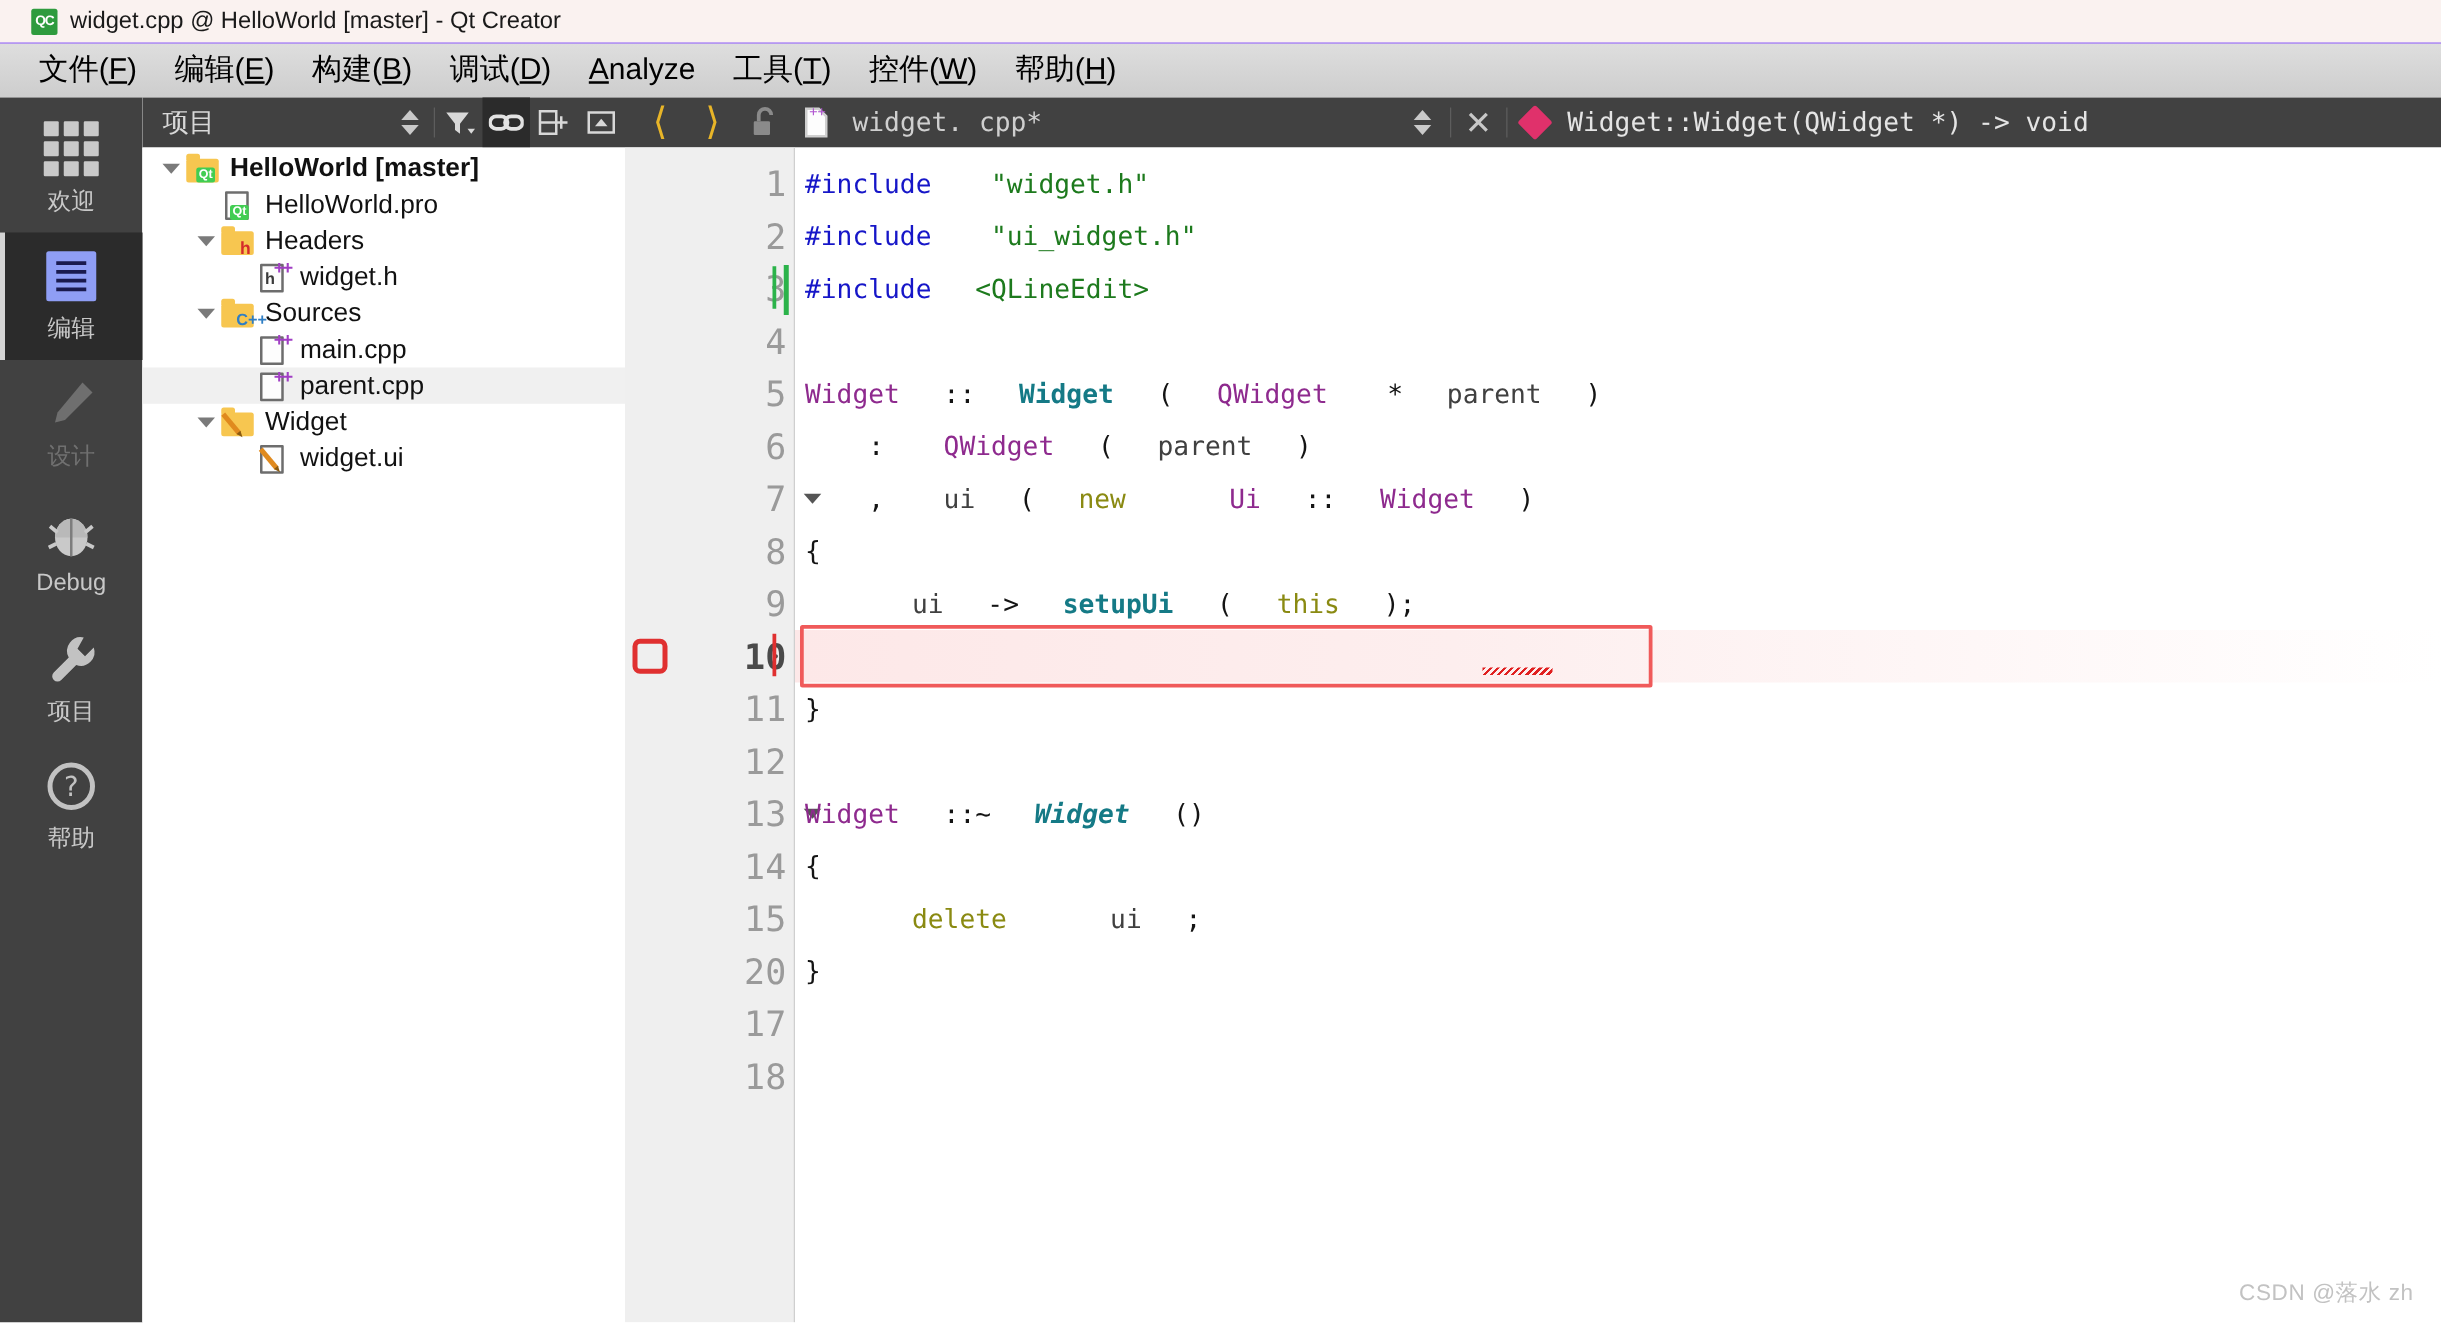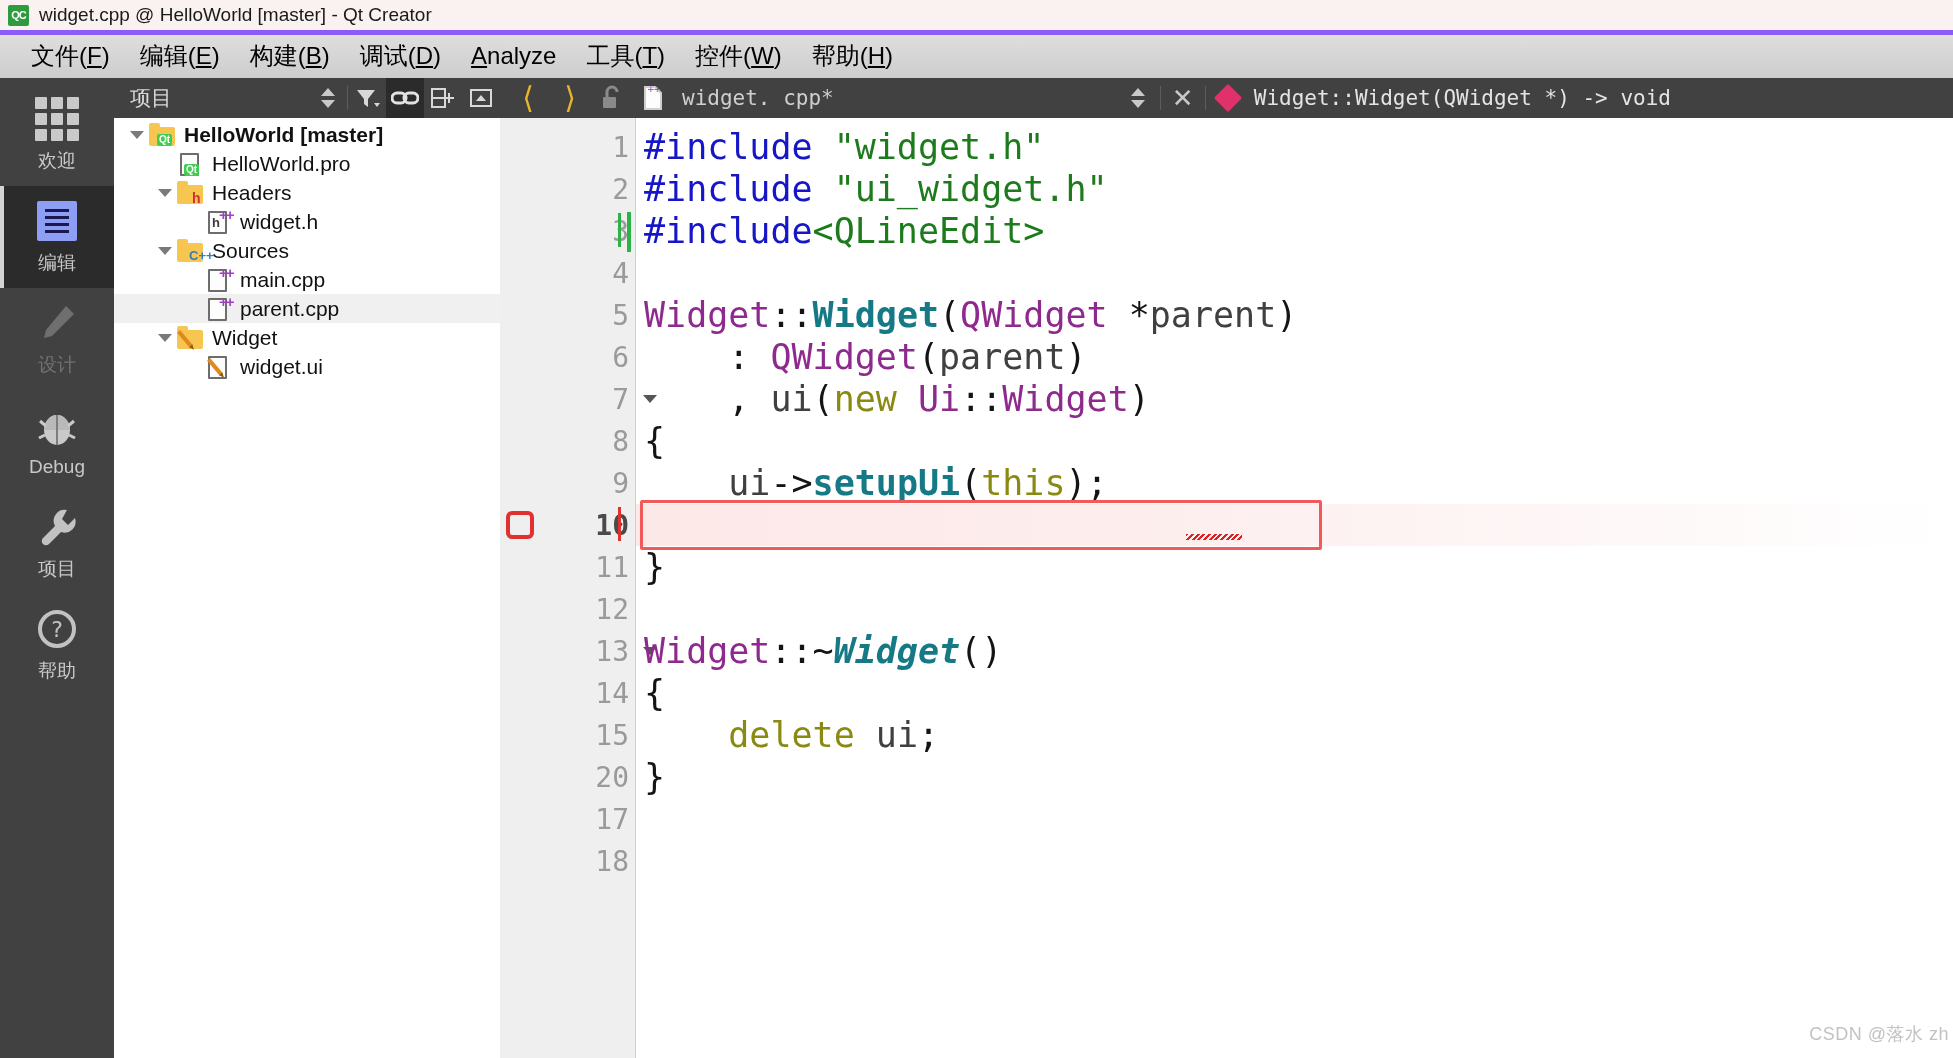--- a/index.html
+++ b/index.html
@@ -7,21 +7,21 @@
     width: 1953px; height: 1058px;
     overflow: hidden;
     background: #ffffff;
     font-family: "Liberation Sans", sans-serif;
   }
   #app { position: relative; width: 1953px; height: 1058px; display: flex; flex-direction: column; }
 
   
   .titlebar {
     height: 35px; background: #faf2f0; display: flex; align-items: center;
-    padding-left: 8px; flex: 0 0 35px; border-bottom: 5px solid #8b5cf6;
+    padding-left: 25px; flex: 0 0 35px; border-bottom: 1px solid #8b5cf6;
   }
   .qc-logo {
     width: 21px; height: 21px; background: #2e9b3e; border-radius: 2px;
     color: #ffffff; font-size: 11px; font-weight: bold; line-height: 21px;
     text-align: center; letter-spacing: -1px; flex: 0 0 21px;
   }
   .title-text { font-size: 19px; color: #1a1a1a; margin-left: 10px; white-space: nowrap; }
 
   
   .menubar {
@@ -138,21 +138,21 @@
   .bpmark {
     position: absolute; left: 6px; top: 50%; transform: translateY(-50%);
     width: 28px; height: 28px; border: 4px solid #e03030; border-radius: 6px; box-sizing: border-box;
   }
   .chgbar { position: absolute; width: 4px; background: #2bb34a; }
   .curs-g { position: absolute; width: 3px; background: #111; }
 
   .codecol { flex: 1 1 auto; position: relative; overflow: hidden; padding-top: 8px; }
   .cline {
     height: 42px; display: flex; align-items: center; white-space: pre;
-    font-family: "DejaVu Sans Mono", monospace; font-size: 35px; padding-left: 8px;
+    font-family: "DejaVu Sans Mono", monospace; font-size: 21px; padding-left: 8px; gap: 35px;
   }
   .k-pre   { color: #1616c8; }            
   .k-str   { color: #1d7a1d; }            
   .k-type  { color: #8e2a8e; }            
   .k-fn    { color: #157a86; font-weight: bold; }
   .k-fn-it { color: #157a86; font-weight: bold; font-style: italic; }
   .k-mem   { color: #404040; }            
   .k-kw    { color: #8a8a12; }            
   .k-plain { color: #141414; }
   .k-punc  { color: #141414; }
@@ -161,21 +161,21 @@
   .hl-grad { background: linear-gradient(to right, #fde8e8 0%, #fdeeee 40%, #ffffff 100%); }
   .annbox {
     position: absolute; border: 3px solid #f05a5a; border-radius: 2px; pointer-events: none;
   }
   .wavy {
     position: absolute; height: 6px;
     background: repeating-linear-gradient(135deg, #e02020 0 2px, transparent 2px 4px);
   }
 
   .watermark {
-    position: absolute; right: 4px; bottom: 12px; font-size: 18px; color: #c2c2c2;
+    position: absolute; right: 22px; bottom: 12px; font-size: 18px; color: #c2c2c2;
     letter-spacing: 0.5px; pointer-events: none;
   }
 </style>
 </head>
 <body>
 
 <div id="app">
 
   <div class="titlebar">
     <div class="qc-logo">QC</div>

